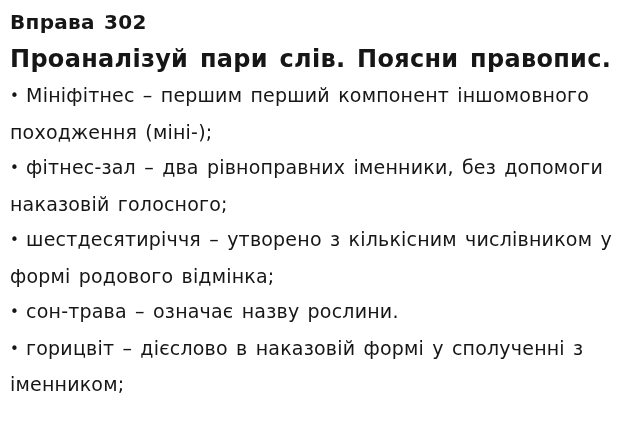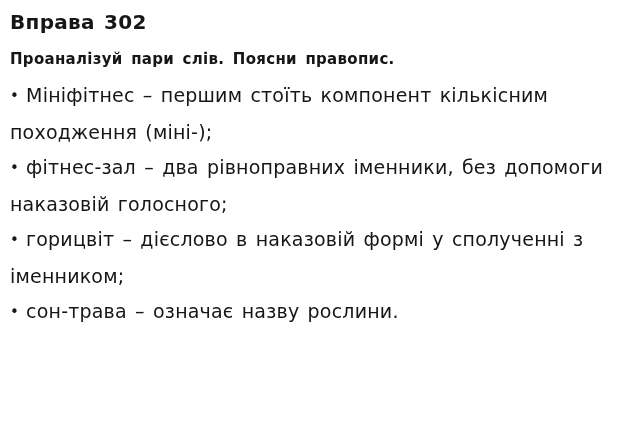--- a/index.html
+++ b/index.html
@@ -24,21 +24,21 @@
   .title {
     margin: 0;
     font-size: 20px;
     font-weight: bold;
     line-height: 36px;
     letter-spacing: 0.3px;
     word-spacing: 2px;
   }
   .instruction {
     margin: 0;
-    font-size: 15px;
+    font-size: 24px;
     font-weight: bold;
     line-height: 38px;
     letter-spacing: 0.3px;
     word-spacing: 3px;
   }
   .answer-list {
     margin: 0;
     padding: 0;
   }
   .item {
@@ -56,23 +56,24 @@
   }
 </style>
 </head>
 <body>
 
 <div class="page">
   <h1 class="title">Вправа 302</h1>
   <h2 class="instruction">Проаналізуй пари слів. Поясни правопис.</h2>
 
   <div class="answer-list">
-    <p class="item"><span class="bullet">•</span><span>Мініфітнес – першим стоїть компонент кількісним походження (міні-);</span></p>
+    <p class="item"><span class="bullet">•</span><span>Мініфітнес – першим перший компонент іншомовного походження (міні-);</span></p>
 
     <p class="item"><span class="bullet">•</span><span>фітнес-зал – два рівноправних іменники, без допомоги наказовій голосного;</span></p>
 
+    <p class="item"><span class="bullet">•</span><span>шестдесятиріччя – утворено з кількісним числівником у формі родового відмінка;</span></p>
 
 
+    <p class="item"><span class="bullet">•</span><span>сон-трава – означає назву рослини.</span></p>
+
     <p class="item"><span class="bullet">•</span><span>горицвіт – дієслово в наказовій формі у сполученні з іменником;</span></p>
-
-    <p class="item"><span class="bullet">•</span><span>сон-трава – означає назву рослини.</span></p>
   </div>
 </div>
 
 </body></html>

